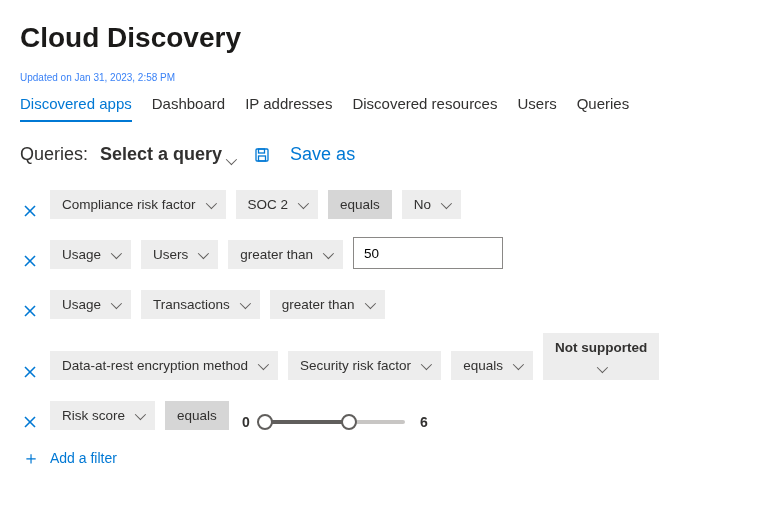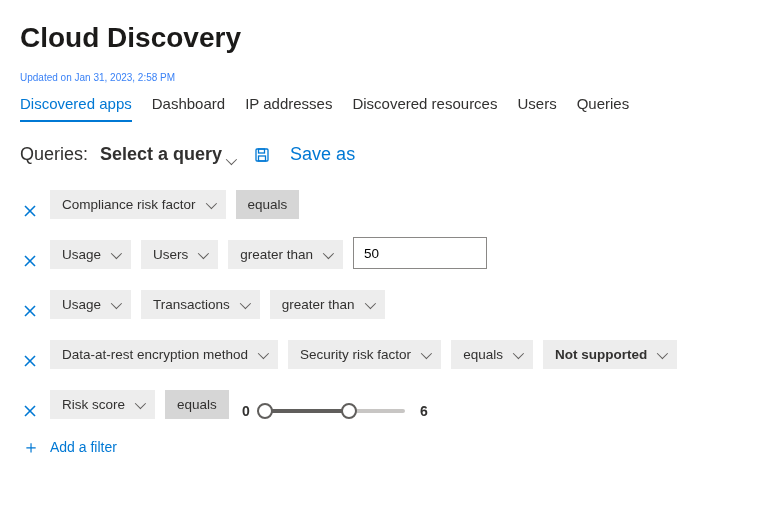--- a/index.html
+++ b/index.html
@@ -85,26 +85,26 @@
     align-items: center;
     gap: 10px;
     background: #ededed;
     padding: 7px 12px;
     font-size: 13.5px;
     color: #323130;
     cursor: pointer;
     border: none;
   }
   .chip.darker { background: #d6d6d6; }
-  .chip.bold { font-weight: 600; }
+  .chip.bold { font-weight: 600; flex-direction: column; }
   .text-input {
     border: 1px solid #8a8886;
     padding: 6px 10px;
     font-size: 13.5px;
-    width: 134px;
+    width: 150px;
     height: 32px;
   }
   .add-filter {
     display: inline-flex;
     align-items: center;
     gap: 10px;
     color: #0078d4;
     cursor: pointer;
     font-size: 14px;
     margin-top: 6px;
@@ -199,22 +199,30 @@
 <div id="filters-container">
     <div class="filter-row">
       <svg viewBox="0 0 16 16" class="remove-x">
         <line x1="3" y1="3" x2="13" y2="13" stroke="#0078d4" stroke-width="1.6"></line>
         <line x1="13" y1="3" x2="3" y2="13" stroke="#0078d4" stroke-width="1.6"></line>
       </svg>
       <span class="chip">
         <span>Compliance risk factor</span>
         <span class="chev-down"></span>
       </span>
+      <span class="chip">
+        <span>SOC 2</span>
+        <span class="chev-down"></span>
+      </span>
       <span class="chip darker">
         <span>equals</span>
+      </span>
+      <span class="chip">
+        <span>No</span>
+        <span class="chev-down"></span>
       </span>
     </div>
     <div class="filter-row">
       <svg viewBox="0 0 16 16" class="remove-x">
         <line x1="3" y1="3" x2="13" y2="13" stroke="#0078d4" stroke-width="1.6"></line>
         <line x1="13" y1="3" x2="3" y2="13" stroke="#0078d4" stroke-width="1.6"></line>
       </svg>
       <span class="chip">
         <span>Usage</span>
         <span class="chev-down"></span>

